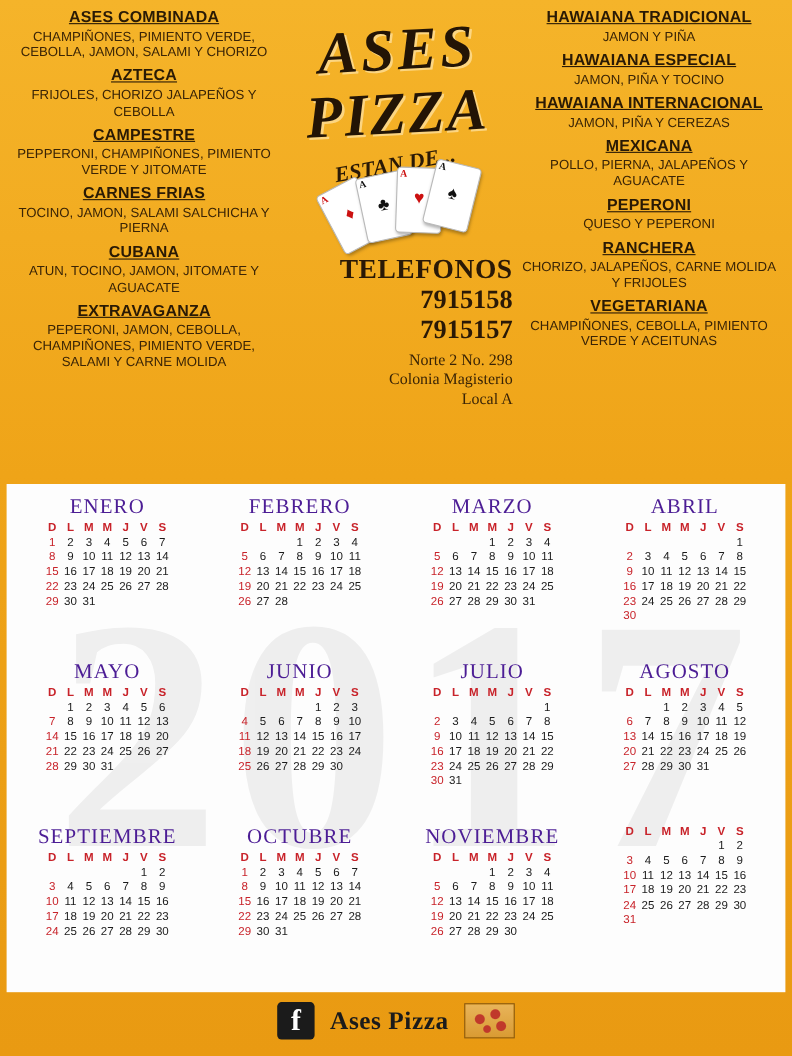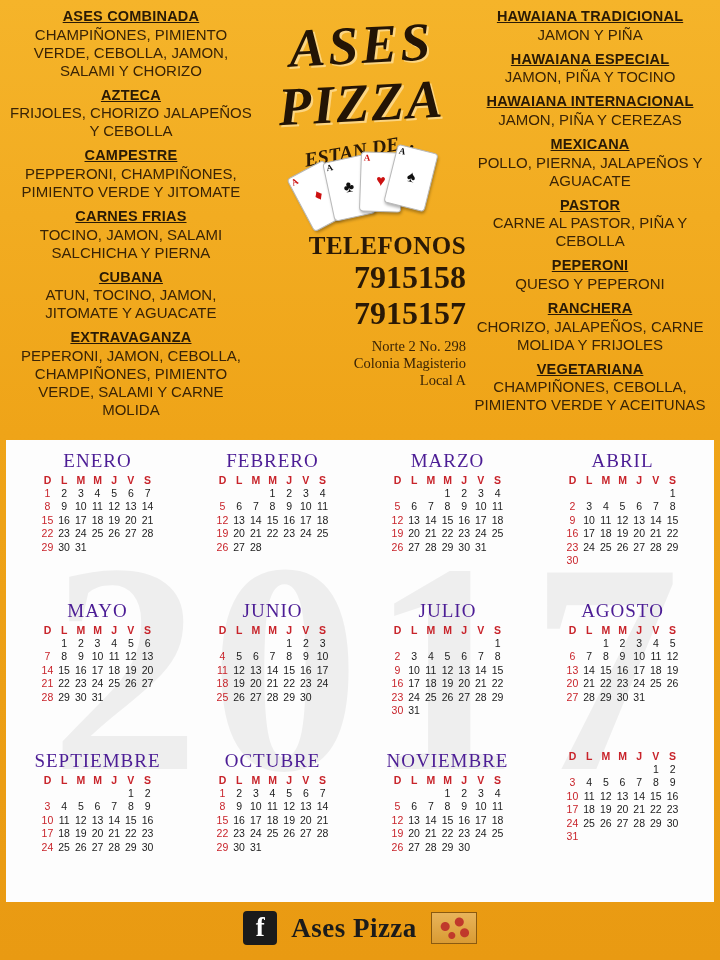--- a/index.html
+++ b/index.html
@@ -54,21 +54,21 @@
   .item-name {
     font-weight: bold;
     font-size: 14.5px;
     color: #2a1a05;
     text-decoration: underline;
     letter-spacing: .2px;
     line-height: 1.15;
     margin-bottom: 1px;
   }
   .item-desc {
-    font-size: 15px;
+    font-size: 12px;
     color: #3a2406;
     line-height: 1.2;
     padding: 0 4px;
   }
 
   
   .logo-wrap {
     text-align: center;
     position: relative;
     height: 210px;
@@ -160,21 +160,21 @@
   .tel-title {
     font-family: "Liberation Serif", serif;
     font-weight: bold;
     font-size: 25px;
     color: #2a1906;
     letter-spacing: .5px;
   }
   .tel-num {
     font-family: "Liberation Serif", serif;
     font-weight: bold;
-    font-size: 32px;
+    font-size: 24px;
     color: #2a1906;
     line-height: 1.12;
   }
   .addr {
     font-family: "Liberation Serif", serif;
     font-size: 14.5px;
     color: #3a2406;
     line-height: 1.2;
     margin-top: 6px;
   }
@@ -259,21 +259,21 @@
     color: #fff;
     font-family: "Liberation Serif", serif;
     font-weight: bold;
     font-size: 27px;
     line-height: 32px;
     text-align: center;
   }
   .fb-label {
     font-family: "Liberation Serif", serif;
     font-weight: bold;
-    font-size: 27px;
+    font-size: 23px;
     color: #1b1b1b;
     letter-spacing: .5px;
   }
   .pizza-thumb {
     width: 44px;
     height: 30px;
     border: 1px solid #8a5a10;
     background:
       radial-gradient(circle at 30% 45%, #c0392b 0 4px, transparent 5px),
       radial-gradient(circle at 62% 30%, #c0392b 0 4px, transparent 5px),
@@ -368,24 +368,20 @@
       </div>
       <div class="item">
         <div class="item-name">HAWAIANA INTERNACIONAL</div>
         <div class="item-desc">JAMON, PIÑA Y CEREZAS</div>
       </div>
       <div class="item">
         <div class="item-name">MEXICANA</div>
         <div class="item-desc">POLLO, PIERNA, JALAPEÑOS Y AGUACATE</div>
       </div>
       <div class="item">
-        <div class="item-name">PASTOR</div>
-        <div class="item-desc">CARNE AL PASTOR, PIÑA Y CEBOLLA</div>
-      </div>
-      <div class="item">
         <div class="item-name">PEPERONI</div>
         <div class="item-desc">QUESO Y PEPERONI</div>
       </div>
       <div class="item">
         <div class="item-name">RANCHERA</div>
         <div class="item-desc">CHORIZO, JALAPEÑOS, CARNE MOLIDA Y FRIJOLES</div>
       </div>
       <div class="item">
         <div class="item-name">VEGETARIANA</div>
         <div class="item-desc">CHAMPIÑONES, CEBOLLA, PIMIENTO VERDE Y ACEITUNAS</div>

